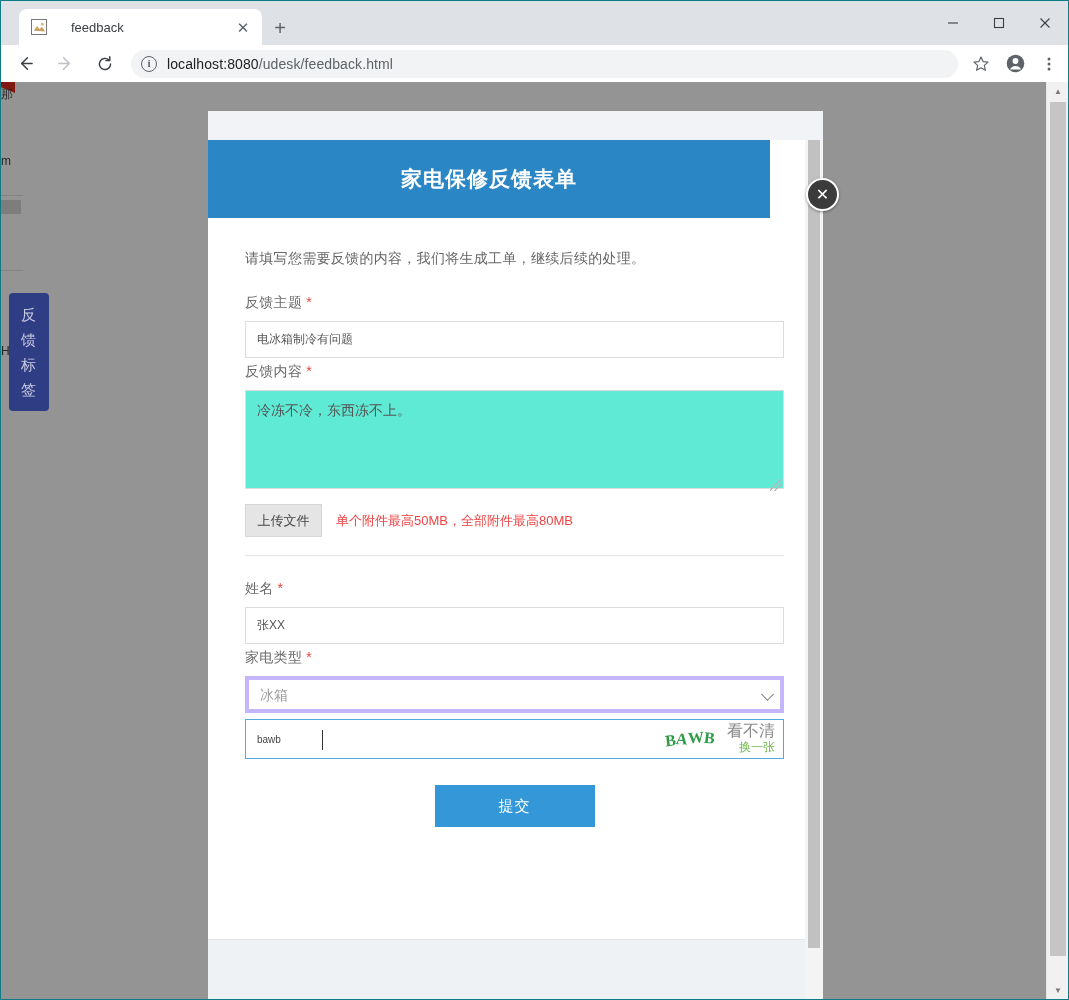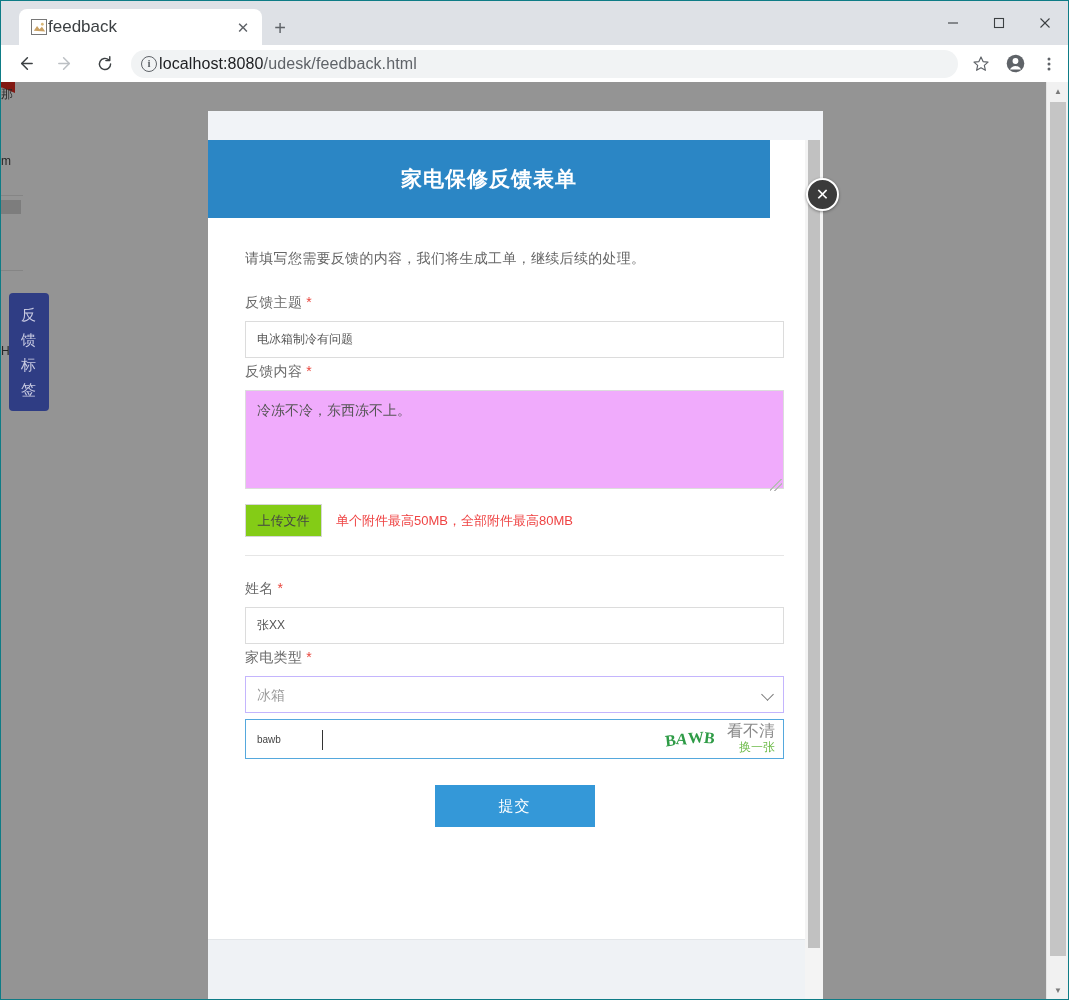--- a/index.html
+++ b/index.html
@@ -29,21 +29,21 @@
     border-radius: 8px 8px 0 0;
     display: flex; align-items: center;
   }
   .tab-favicon {
     width: 16px; height: 16px; margin-left: 12px;
     border: 1px solid #777; background: #fff;
     display: flex; align-items: center; justify-content: center;
     font-size: 10px; color: #c49a4a; overflow: hidden; line-height: 1;
   }
   .tab-title {
-    margin-left: 1px; font-size: 17px; color: #3c4043;
+    margin-left: 24px; font-size: 13px; color: #3c4043;
     white-space: nowrap; overflow: hidden; flex: 1;
   }
   .tab-close {
     width: 22px; height: 22px; margin-right: 8px;
     display: flex; align-items: center; justify-content: center;
     font-size: 15px; color: #5f6368; line-height: 1;
   }
   .newtab {
     position: absolute; left: 265px; top: 13px;
     width: 28px; height: 28px;
@@ -74,21 +74,21 @@
     background: #f1f3f4; border-radius: 14px;
     display: flex; align-items: center; padding: 0 10px;
   }
   .omni-info {
     width: 16px; height: 16px; border: 1.4px solid #5f6368; border-radius: 50%;
     display: flex; align-items: center; justify-content: center;
     font-size: 11px; font-weight: bold; color: #5f6368;
     font-family: "Liberation Serif", serif; line-height: 1;
   }
   .omni-url {
-    margin-left: 2px; font-size: 16px; color: #5f6368;
+    margin-left: 10px; font-size: 14px; color: #5f6368;
     letter-spacing: 0.1px;
   }
   .omni-url b { color: #202124; font-weight: normal; }
   .tb-icon {
     width: 30px; height: 30px; margin-right: 4px;
     display: flex; align-items: center; justify-content: center;
     color: #5f6368;
   }
 
   
@@ -195,52 +195,52 @@
   .inp {
     width: 100%; height: 37px;
     border: 1px solid #dcdcdc; background: #fff;
     font-size: 12px; color: #555;
     padding: 0 11px;
     font-family: inherit;
     outline: none;
   }
   .ta {
     width: 100%; height: 99px;
-    border: 1px solid #dcdcdc; background: #f0abfc;
+    border: 1px solid #dcdcdc; background: #5eead4;
     font-size: 14px; color: #555;
     padding: 9px 11px; resize: none;
     font-family: inherit; outline: none;
     line-height: 1.5;
   }
   .ta-wrap { position: relative; }
   .ta-grip {
     position: absolute; right: 2px; bottom: 2px;
     width: 12px; height: 12px; pointer-events: none;
     background:
       linear-gradient(135deg, transparent 44%, #b9b9b9 44%, #b9b9b9 52%, transparent 52%),
       linear-gradient(135deg, transparent 66%, #b9b9b9 66%, #b9b9b9 74%, transparent 74%);
   }
   .upload-row {
     display: flex; align-items: center; padding-top: 6px;
     padding-bottom: 18px; border-bottom: 1px solid #e6e6e6;
     margin-bottom: 24px;
   }
   .upload-btn {
     width: 77px; height: 33px;
-    border: 1px solid #d6d6d6; background: #84cc16;
+    border: 1px solid #d6d6d6; background: #e5e5e5;
     font-size: 13px; color: #444;
     display: flex; align-items: center; justify-content: center;
     font-family: inherit;
   }
   .upload-hint { font-size: 13px; color: #ef4444; margin-left: 14px; }
 
   .sel-wrap { position: relative; }
   .sel {
     width: 100%; height: 37px;
-    border: 1px solid #c4b5fd; background: #fff;
+    border: 4px solid #c4b5fd; background: #fff;
     font-size: 14px; color: #9a9a9a;
     padding: 0 11px; appearance: none; -webkit-appearance: none;
     font-family: inherit; outline: none;
   }
   .sel-arrow {
     position: absolute; right: 12px; top: 14px;
     width: 9px; height: 9px;
     border-right: 1.6px solid #777; border-bottom: 1.6px solid #777;
     transform: rotate(45deg); pointer-events: none;
   }

